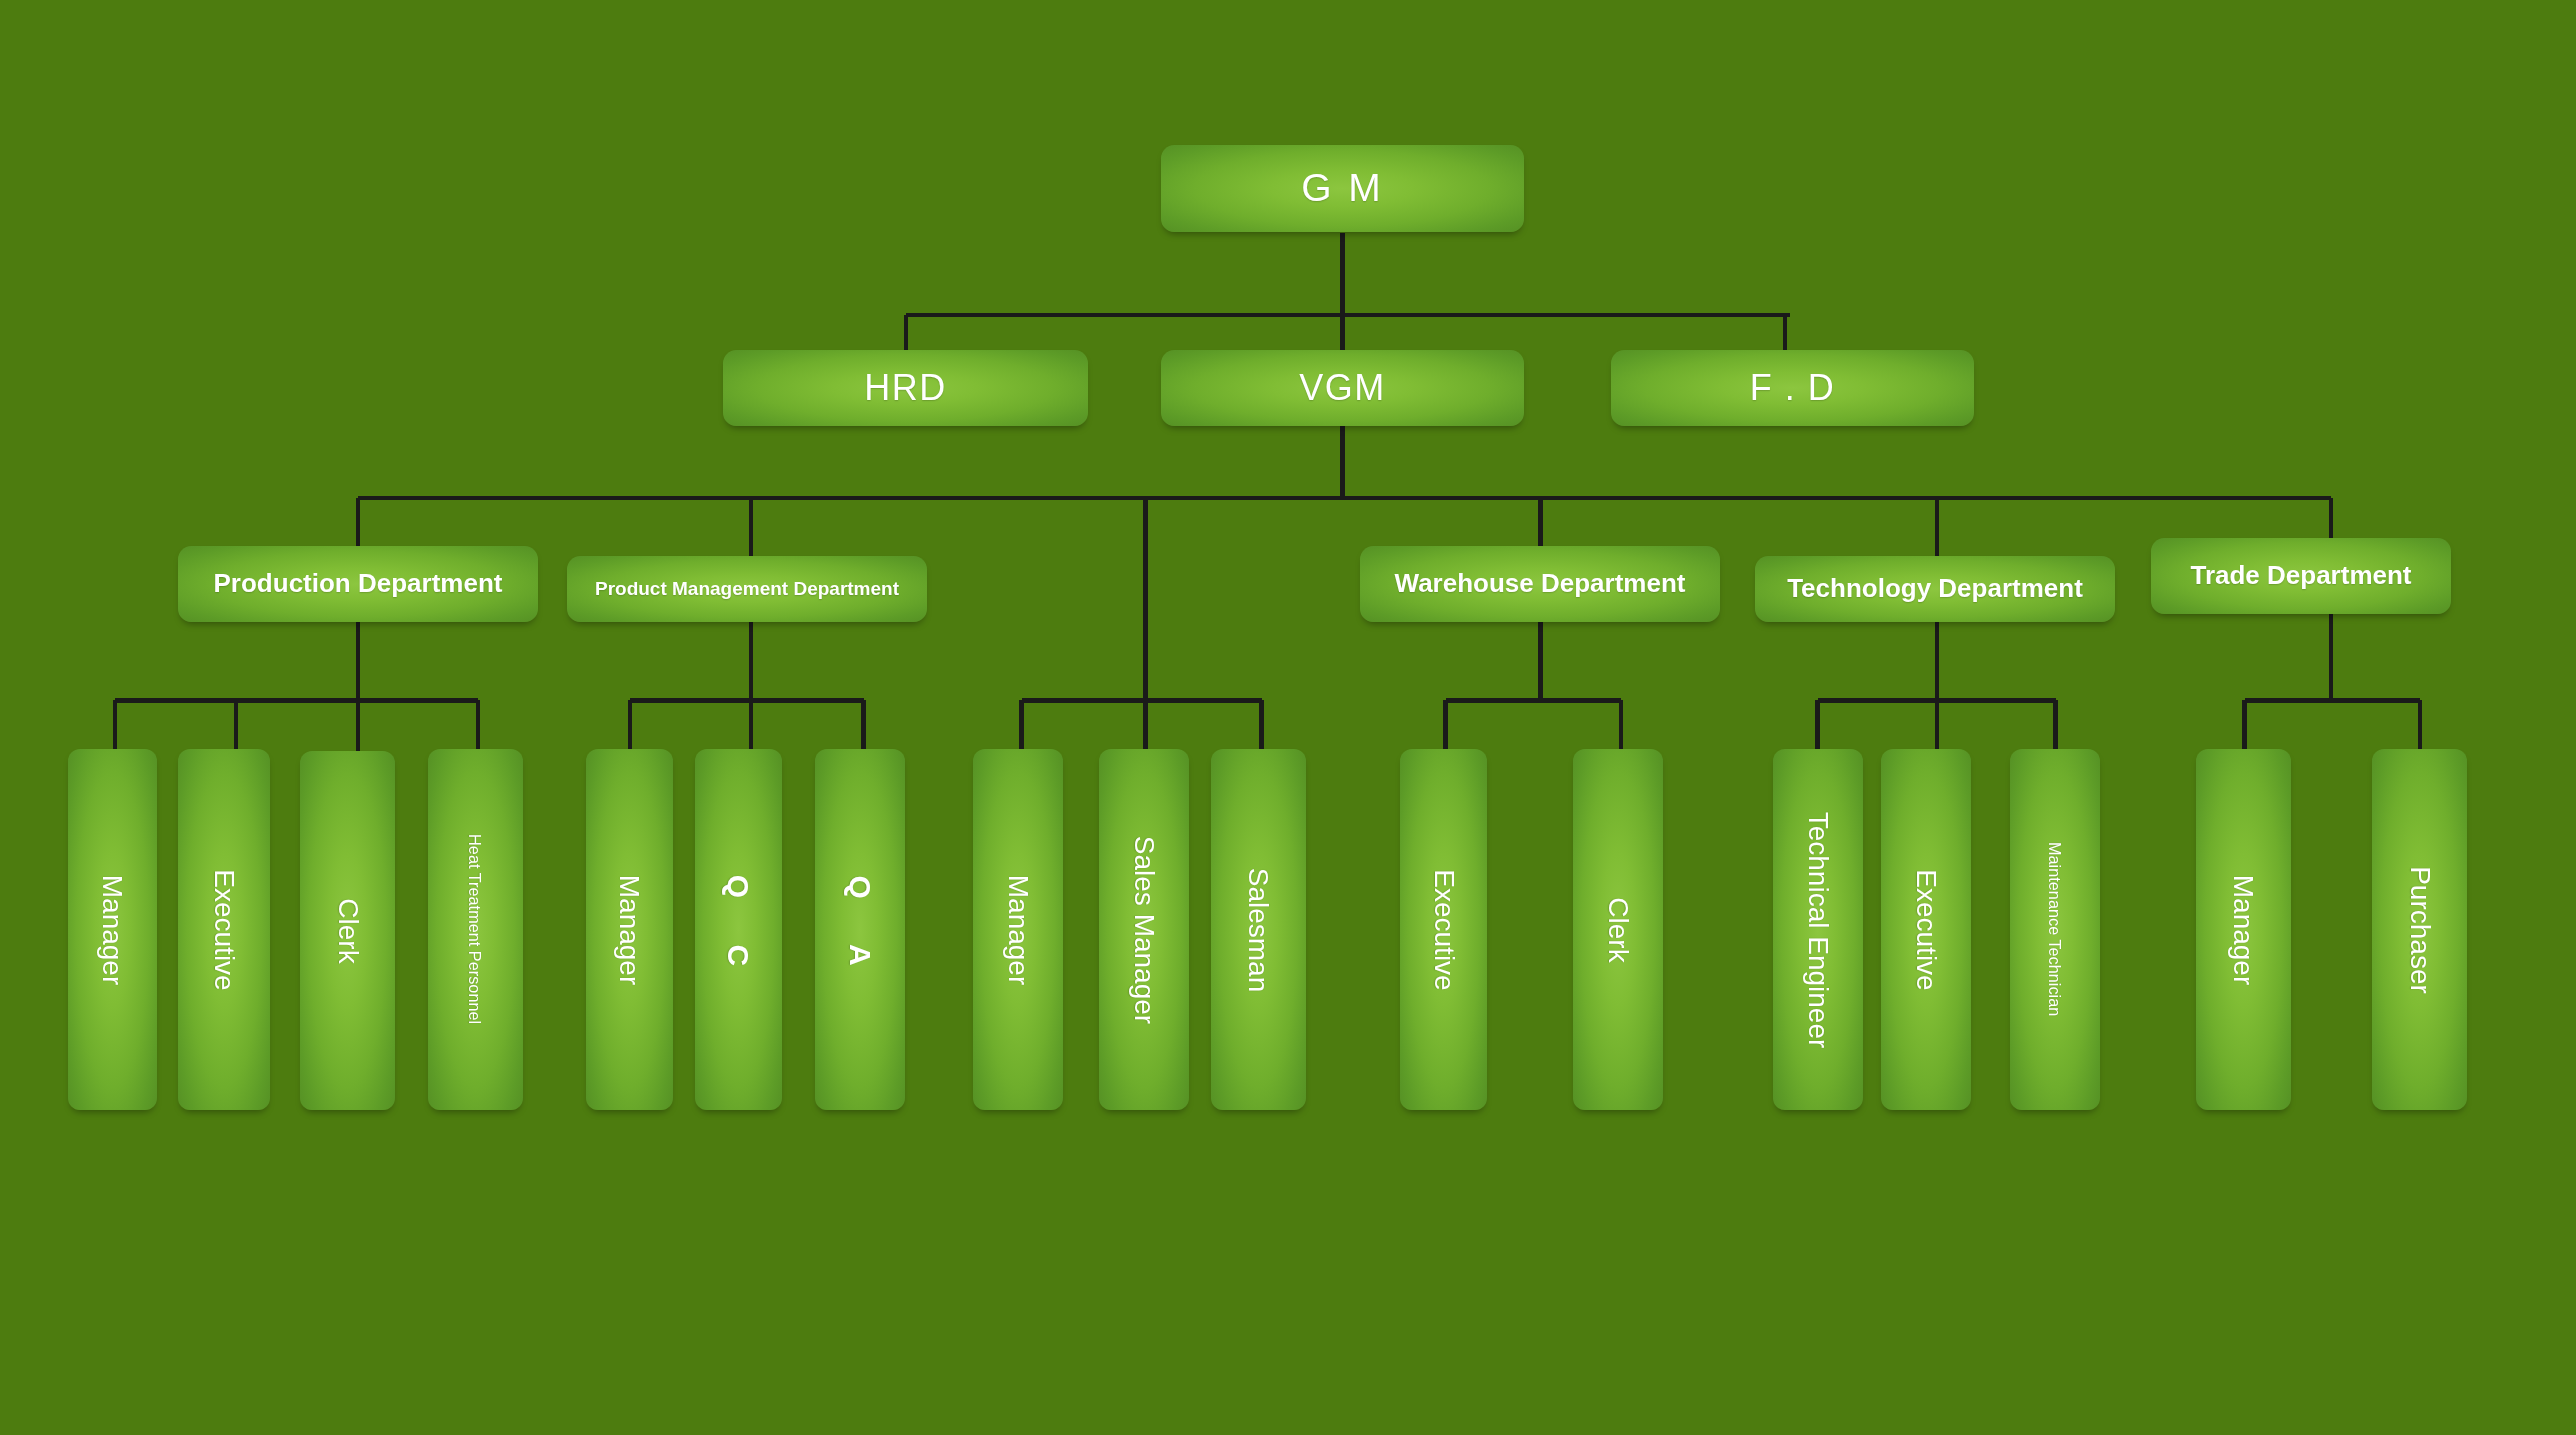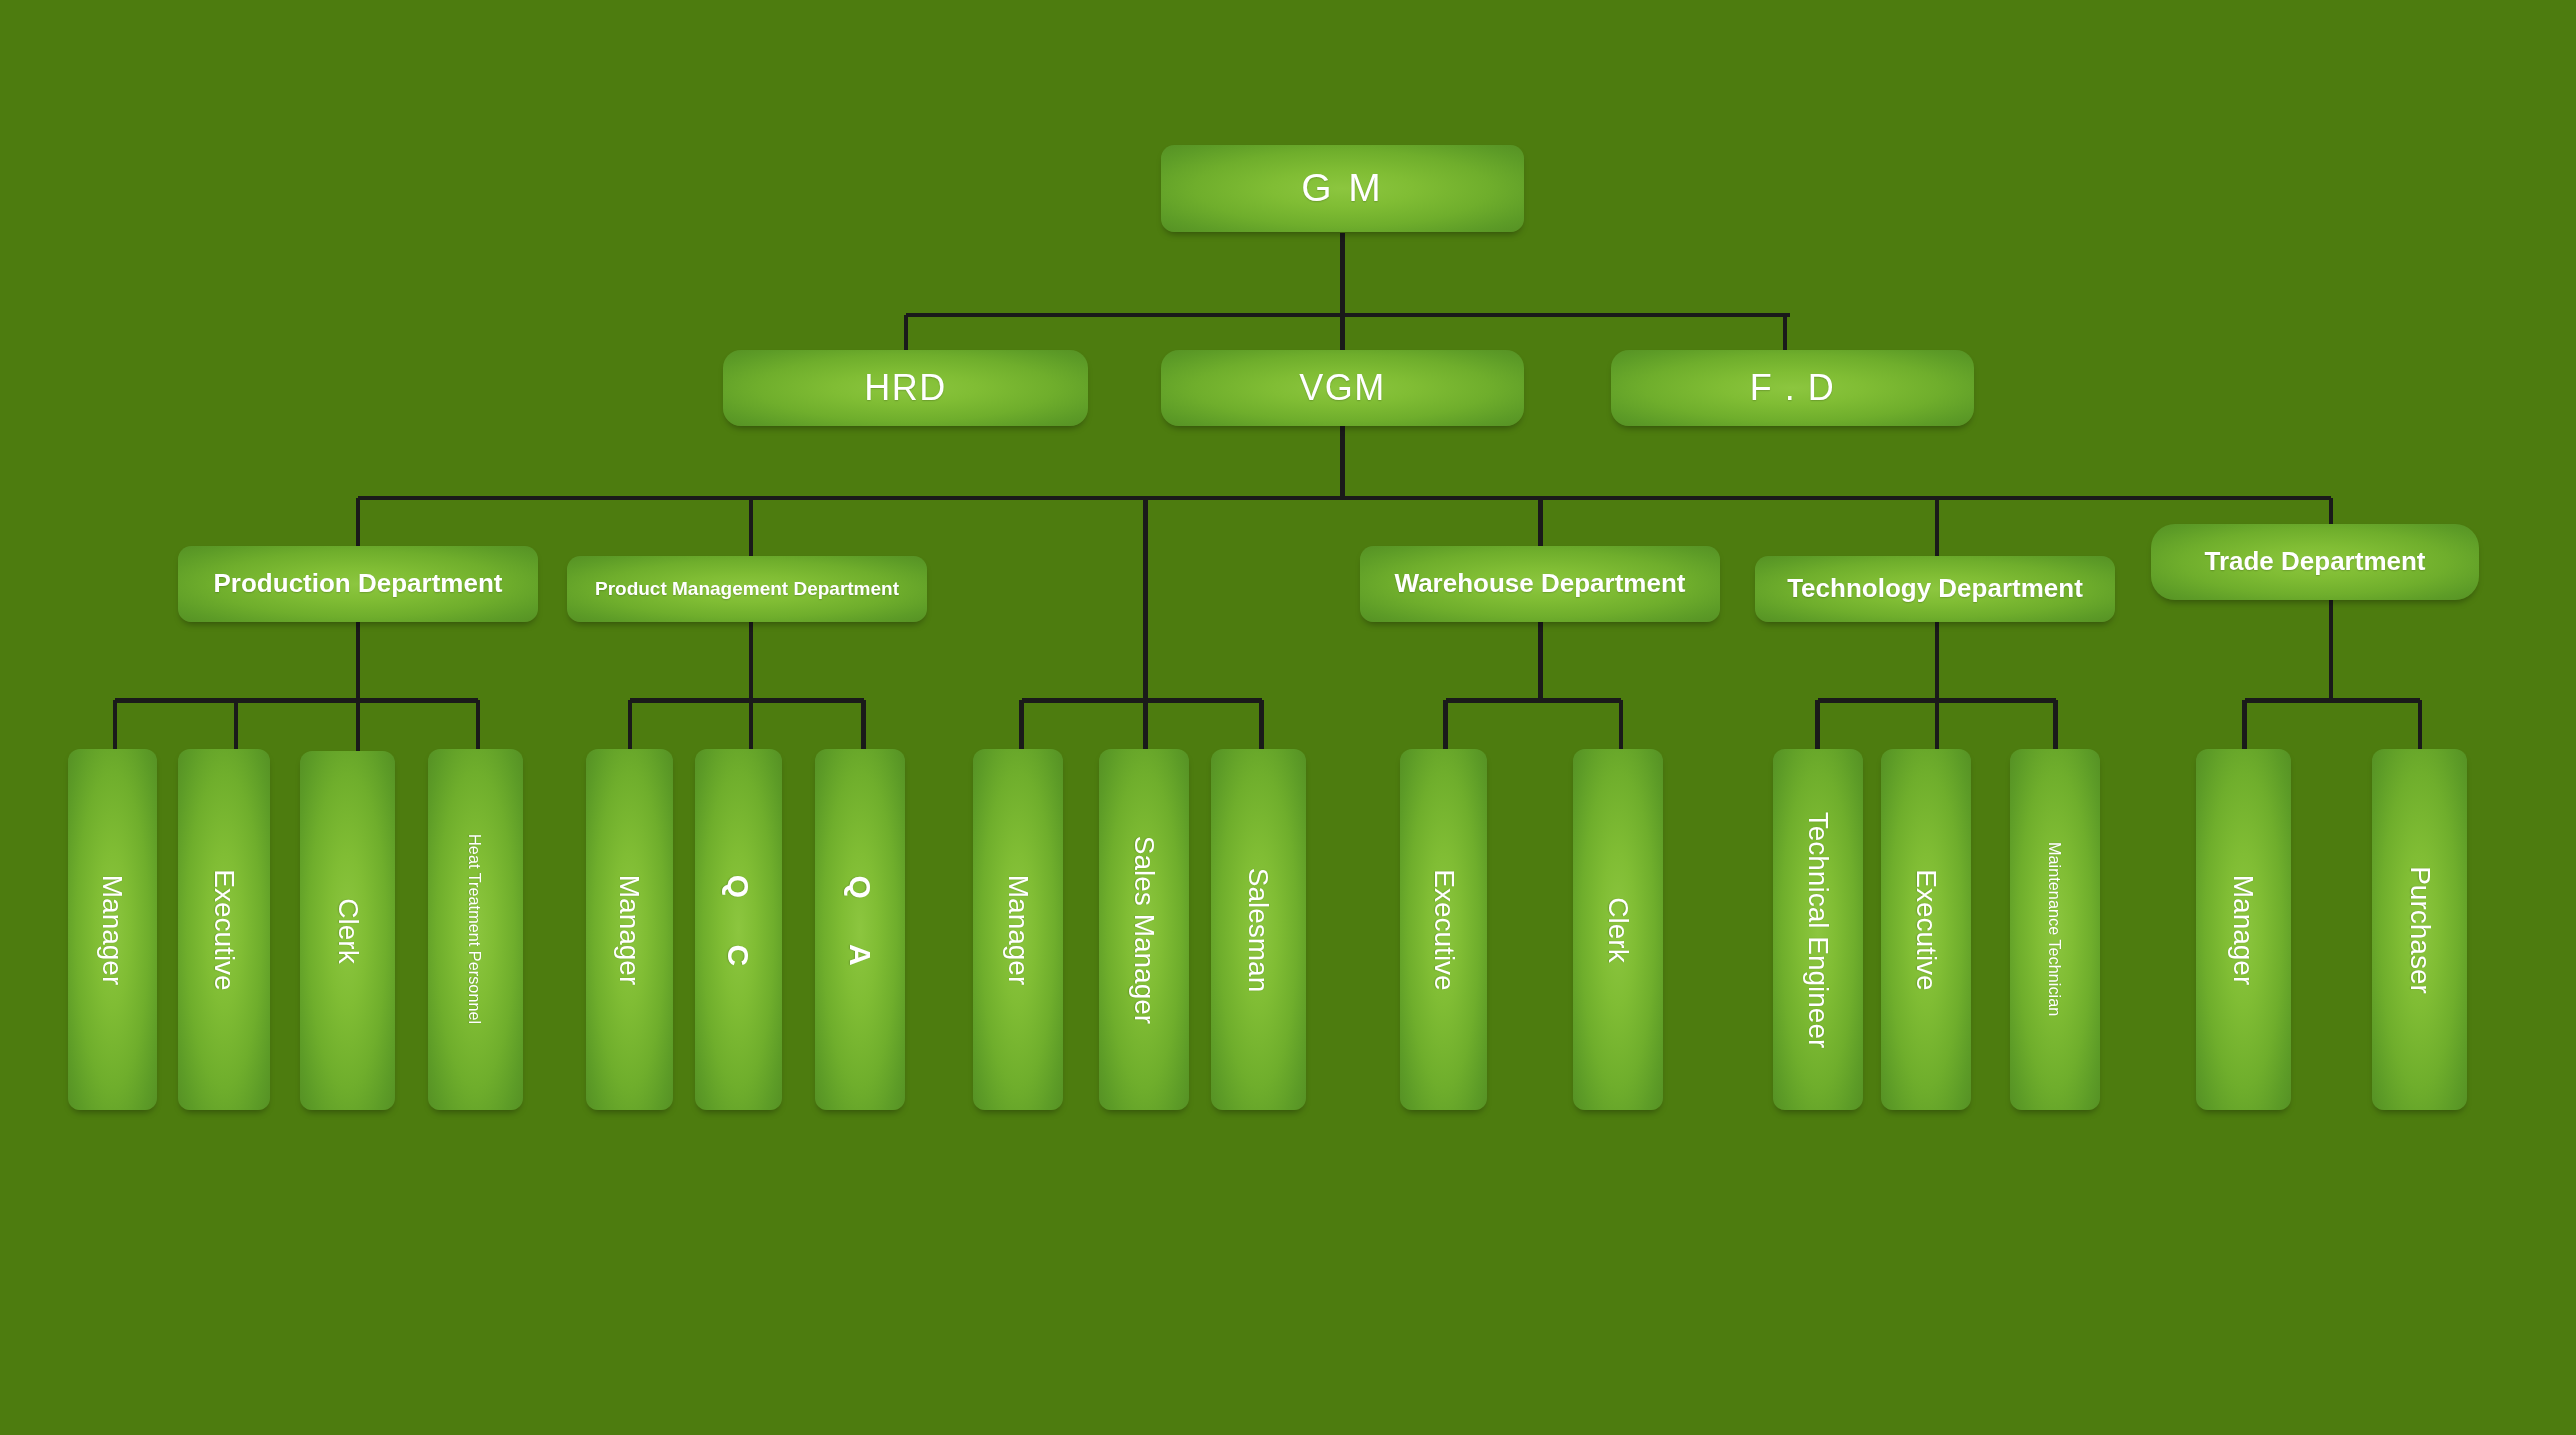--- a/index.html
+++ b/index.html
@@ -68,21 +68,21 @@
   .node.vertical .node-label {
     display: block;
     white-space: nowrap;
     transform: rotate(90deg);
     transform-origin: center center;
     line-height: 1;
     text-shadow: 0 0.7px 1.5px rgba(0,0,0,0.18);
   }
 
   .node.gm   { font-size: 39px; font-weight: 400; letter-spacing: 3px; }
-  .node.lvl2 { font-size: 36px; font-weight: 400; letter-spacing: 1.5px; border-radius: 18px; }
+  .node.lvl2 { font-size: 36px; font-weight: 400; letter-spacing: 1.5px; }
   .node.dept { font-size: 26px; font-weight: 700; }
   .node.dept.small { font-size: 19px; }
   .node.leaf { font-size: 28px; font-weight: 400; }
   .node.leaf.tiny { font-size: 16.3px; }
   .node.leaf.bold { font-size: 30px; font-weight: bold; letter-spacing: 19px; }
 </style>
 </head>
 <body>
 
 <div id="chart-root">
@@ -155,21 +155,21 @@
   </div>
   <div class="node horizontal dept small" style="left: 567px; top: 556px; width: 360px; height: 66px;">
     <span class="node-label">Product Management Department</span>
   </div>
   <div class="node horizontal dept" style="left: 1360px; top: 546px; width: 360px; height: 76px;">
     <span class="node-label">Warehouse Department</span>
   </div>
   <div class="node horizontal dept" style="left: 1755px; top: 556px; width: 360px; height: 66px;">
     <span class="node-label">Technology Department</span>
   </div>
-  <div class="node horizontal dept" style="left: 2151px; top: 524px; width: 328px; height: 76px; border-radius: 24px;">
+  <div class="node horizontal dept" style="left: 2151px; top: 538px; width: 300px; height: 76px;">
     <span class="node-label">Trade Department</span>
   </div>
 
   <div class="node vertical leaf" style="left: 68px; top: 749px; width: 89px; height: 361px;">
     <span class="node-label">Manager</span>
   </div>
   <div class="node vertical leaf" style="left: 178px; top: 749px; width: 92px; height: 361px;">
     <span class="node-label">Executive</span>
   </div>
   <div class="node vertical leaf" style="left: 300px; top: 751px; width: 95px; height: 359px;">

